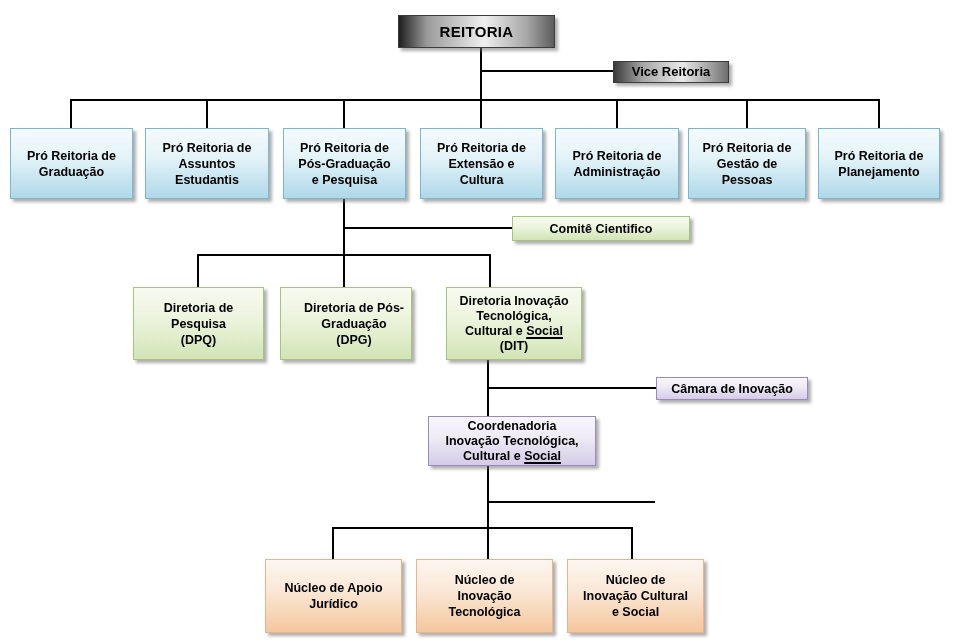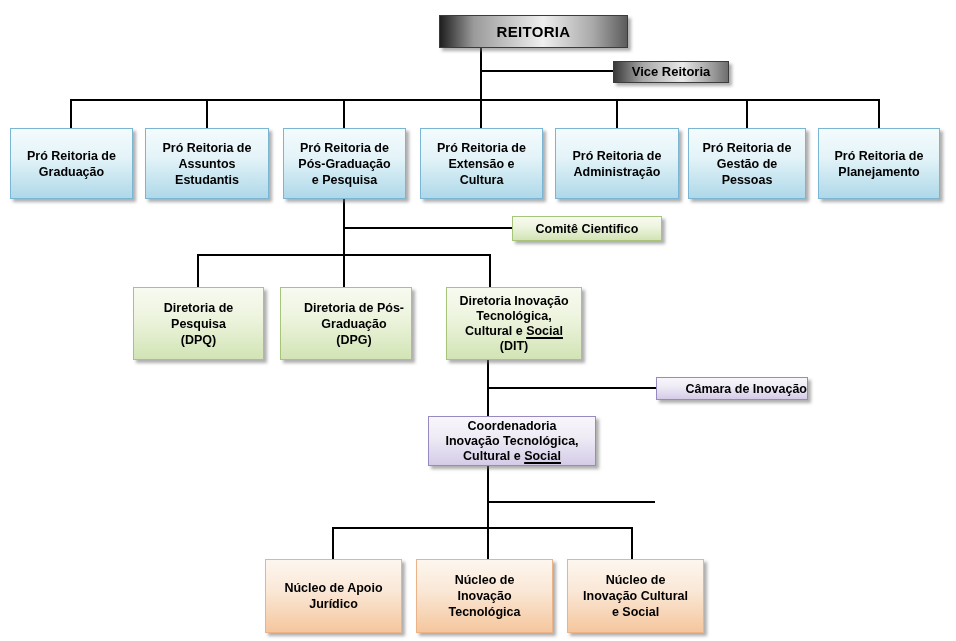--- a/index.html
+++ b/index.html
@@ -104,21 +104,21 @@
 
   <div class="line v-line" style="left:487px; top:360px; height:57px;"></div>
   <div class="line h-line" style="left:487px; top:387px; width:170px;"></div>
 
   <div class="line v-line" style="left:487px; top:466px; height:94px;"></div>
   <div class="line h-line" style="left:487px; top:501px; width:168px;"></div>
   <div class="line h-line" style="left:332px; top:527px; width:301px;"></div>
   <div class="line v-line" style="left:332px; top:527px; height:33px;"></div>
   <div class="line v-line" style="left:631px; top:527px; height:33px;"></div>
 
-  <div class="node skin-root" style="left:439px; top:15px; width:189px; height:33px;">
+  <div class="node skin-root" style="left:398px; top:15px; width:157px; height:33px;">
     <span class="label">REITORIA</span>
   </div>
 
   <div class="node skin-gray" style="left:613px; top:61px; width:116px; height:22px;align-items:center;">
     <span class="label">Vice Reitoria</span>
   </div>
 
   <div class="node skin-blue" style="left:10px; top:128px; width:123px; height:71px;">
     <span class="label">Pró Reitoria de
 Graduação</span>
@@ -145,39 +145,39 @@
   <div class="node skin-blue" style="left:688px; top:128px; width:118px; height:71px;">
     <span class="label">Pró Reitoria de
 Gestão de
 Pessoas</span>
   </div>
   <div class="node skin-blue" style="left:818px; top:128px; width:122px; height:71px;">
     <span class="label">Pró Reitoria de
 Planejamento</span>
   </div>
 
-  <div class="node skin-green" style="left:512px; top:216px; width:150px; height:25px;">
+  <div class="node skin-green" style="left:512px; top:216px; width:178px; height:25px;">
     <span class="label">Comitê Cientifico</span>
   </div>
 
   <div class="node skin-green" style="left:133px; top:287px; width:131px; height:73px;">
     <span class="label">Diretoria de
 Pesquisa
 (DPQ)</span>
   </div>
   <div class="node skin-green" style="left:280px; top:287px; width:132px; height:73px;padding-left:16px;">
     <span class="label">Diretoria de Pós-
 Graduação
 (DPG)</span>
   </div>
   <div class="node skin-green line-height-15" style="left:422px; top:287px; width:136px; height:73px;">
     <span class="label"><span>Diretoria Inovação</span><br><span>Tecnológica,</span><br><span>Cultural e </span><span class="sp-wavy"><span class="sp-solid">Social</span></span><br><span>(DIT)</span></span>
   </div>
 
-  <div class="node skin-purple" style="left:656px; top:377px; width:152px; height:23px;text-align:right;">
+  <div class="node skin-purple" style="left:656px; top:377px; width:152px; height:23px;">
     <span class="label">Câmara de Inovação</span>
   </div>
 
   <div class="node skin-purple line-height-15" style="left:404px; top:416px; width:168px; height:50px;justify-content:flex-end;">
     <span class="label"><span>Coordenadoria</span><br><span>Inovação Tecnológica,</span><br><span>Cultural e </span><span class="sp-wavy"><span class="sp-solid">Social</span></span></span>
   </div>
 
 
   <div class="node skin-orange" style="left:265px; top:559px; width:137px; height:74px;">
     <span class="label">Núcleo de Apoio

